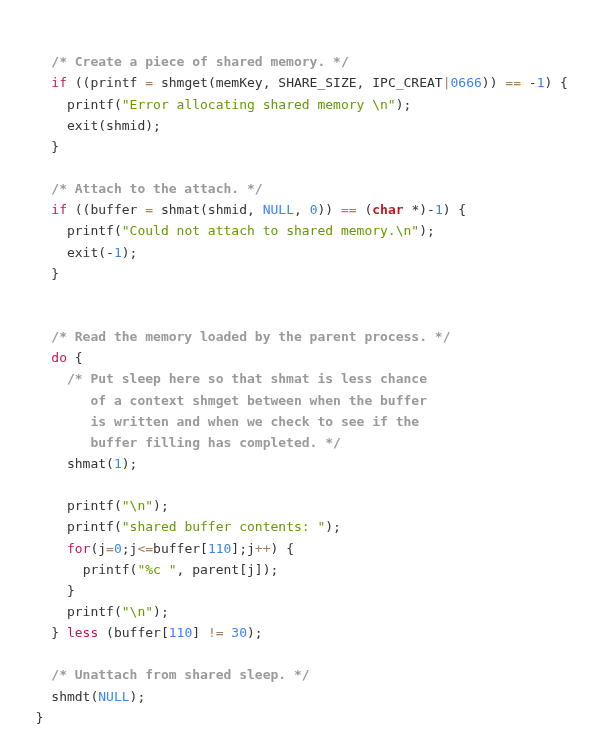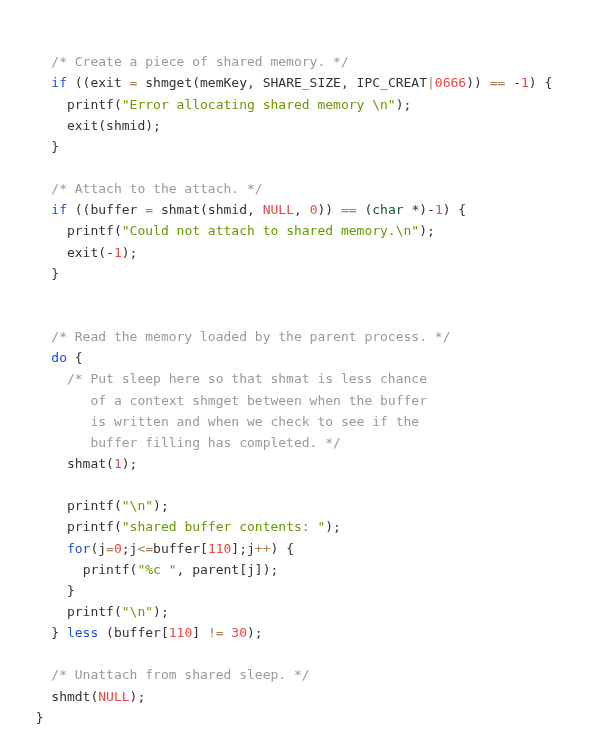--- a/index.html
+++ b/index.html
@@ -5,33 +5,33 @@
   * { margin:0; padding:0; box-sizing:border-box; }
   body {
     font-family: Consolas, Monaco, 'Courier New', monospace;
     font-size: 13px;
     line-height: 1.55;
     background: #ffffff;
     color: #333333;
     padding: 12px 20px 20px 20px;
     white-space: pre;
   }
-  .cm      { color:#999999; font-style: normal; }  
-  .kw      { color:#1d4ed8; }                                      
+  .cm      { color:#999999; font-style: normal; font-weight: bold; }  
+  .kw      { color:#be185d; }                                      
   .op      { color:#a67f59; }
   .call    { }                                      
   .str     { color:#669900; }                       
-  .num     { color:#ef4444; }
-  .cast    { color:#14532d; }                                       
+  .num     { color:#3b82f6; }
+  .cast    { color:#b91c1c;font-weight:bold; }                                       
 </style>
 </head>
 <body>
 
 <code><span>    </span><span class="cm">/* Create a piece of shared memory. */</span>
-<span>    </span><span class="kw">if</span><span> ((exit </span><span class="op">=</span><span> </span><span class="call">shmget</span><span>(memKey, SHARE_SIZE, IPC_CREAT</span><span class="op">|</span><span class="num">0666</span><span>)) </span><span class="op">==</span><span> -</span><span class="num">1</span><span>) {</span>
+<span>    </span><span class="kw">if</span><span> ((printf </span><span class="op">=</span><span> </span><span class="call">shmget</span><span>(memKey, SHARE_SIZE, IPC_CREAT</span><span class="op">|</span><span class="num">0666</span><span>)) </span><span class="op">==</span><span> -</span><span class="num">1</span><span>) {</span>
 <span>      </span><span class="call">printf</span><span>(</span><span class="str">"Error allocating shared memory \n"</span><span>);</span>
 <span>      </span><span class="call">exit</span><span>(shmid);</span>
 <span>    </span><span>}</span>
 
 <span>    </span><span class="cm">/* Attach to the attach. */</span>
 <span>    </span><span class="kw">if</span><span> ((buffer </span><span class="op">=</span><span> </span><span class="call">shmat</span><span>(shmid, </span><span class="num">NULL</span><span>, </span><span class="num">0</span><span>)) </span><span class="op">==</span><span> (</span><span class="cast">char</span><span> *)-</span><span class="num">1</span><span>) {</span>
 <span>      </span><span class="call">printf</span><span>(</span><span class="str">"Could not attach to shared memory.\n"</span><span>);</span>
 <span>      </span><span class="call">exit</span><span>(-</span><span class="num">1</span><span>);</span>
 <span>    </span><span>}</span>
 

